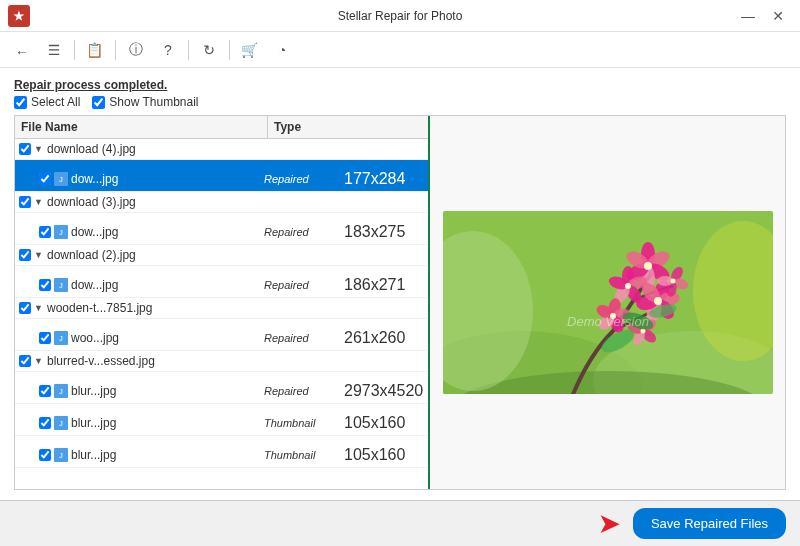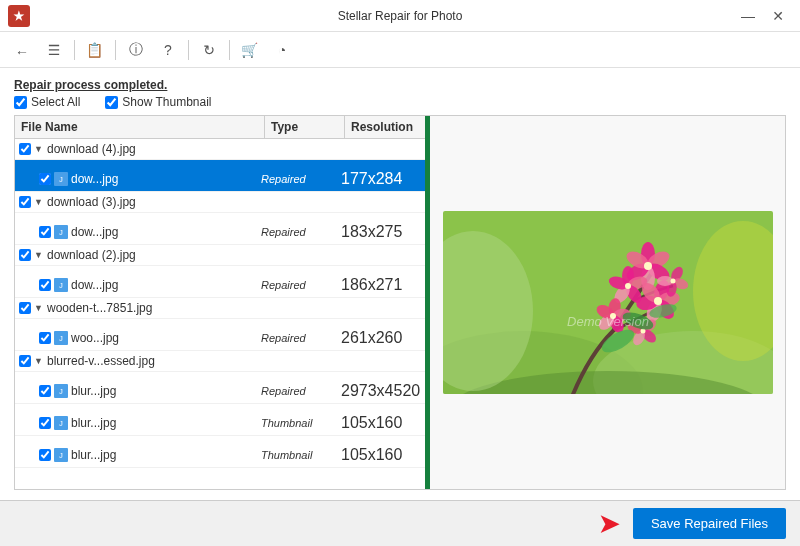--- a/index.html
+++ b/index.html
@@ -115,21 +115,21 @@
     }
     .status-info {
       color: #0078d7;
       font-size: 12px;
       margin-bottom: 10px;
     }
 
     .options-bar {
       display: flex;
       align-items: center;
-      gap: 25px;
+      gap: 12px;
       margin-bottom: 6px;
     }
     .checkbox-label {
       display: flex;
       align-items: center;
       gap: 4px;
       font-size: 12px;
       color: #333;
       cursor: pointer;
     }
@@ -144,21 +144,21 @@
       flex: 1;
       display: flex;
       border: 1px solid #ccc;
       overflow: hidden;
     }
 
     
     .file-table {
       width: 415px;
       flex-shrink: 0;
-      border-right: 5px solid #15803d;
+      border-right: 2px solid #15803d;
       overflow-y: auto;
       overflow-x: hidden;
     }
 
     .table-header {
       display: grid;
       grid-template-columns: 1fr 80px 80px;
       background: #f5f5f5;
       border-bottom: 1px solid #ccc;
       position: sticky;
@@ -270,21 +270,21 @@
     }
 
     .save-btn {
       background: #0078d7;
       color: white;
       border: none;
       padding: 8px 18px;
       font-size: 13px;
       font-weight: 500;
       cursor: pointer;
-      border-radius: 2px;
+      border-radius: 12px;
       white-space: nowrap;
     }
 
     .arrow-icon {
       font-size: 28px;
       color: #e81b2a;
       margin-right: 4px;
       line-height: 1;
       transform: rotate(0deg);
     }
@@ -337,21 +337,20 @@
       <span>Show Thumbnail</span>
     </label>
   </div>
 
   <div class="main-panel">
 
     <div class="file-table">
       <div class="table-header">
         <div class="table-header-cell">File Name</div>
         <div class="table-header-cell">Type</div>
-        <div class="table-header-cell">Resolution</div>
       </div>
       <div class="tree-body" id="tree-body">
       <div class="group-row">
       <div class="group-name">
         <input type="checkbox" checked="" class="cb-small" style="">
         <span class="chevron">▼</span>
         <span>download (4).jpg</span>
       </div>
       <div></div>
       <div></div>

